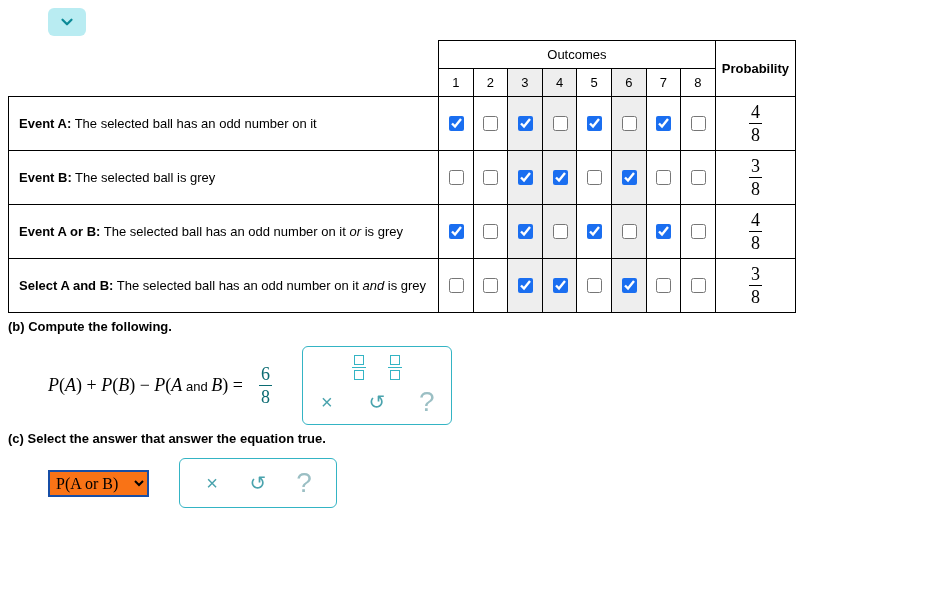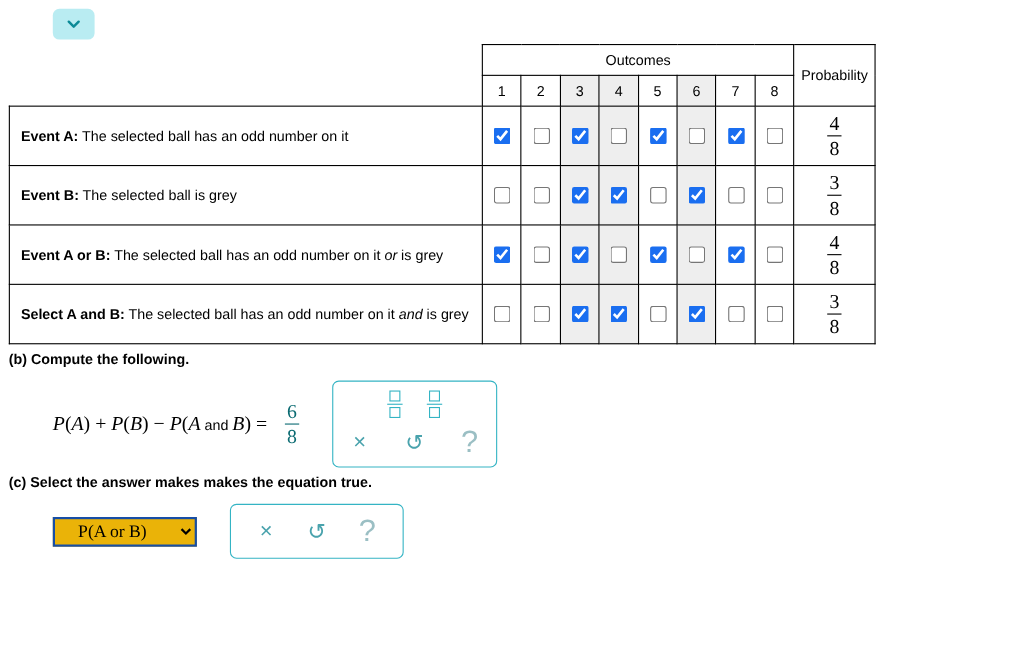--- a/index.html
+++ b/index.html
@@ -48,21 +48,21 @@
     width: 42px;
     padding: 6px 0;
     font-weight: normal;
   }
   table.main th.groupHead {
     padding: 6px 0;
     font-weight: normal;
   }
   table.main th.probHead {
     padding: 8px 6px;
-    font-weight: normal;
+    font-weight: bold;
   }
   td.greycol, th.greycol { background: #eeeeee; }
   td.probcell { padding: 6px 4px; }
 
   .frac {
     display: inline-flex;
     flex-direction: column;
     align-items: center;
     line-height: 1;
     font-family: "Times New Roman", serif;
@@ -144,22 +144,22 @@
     cursor: pointer;
   }
   .fracBtn .sq { width: 10px; height: 10px; border: 1.5px solid #34b4c4; }
   .fracBtn .bar { width: 14px; height: 0; border-top: 1.5px solid #34b4c4; margin: 2px 0; }
   .mixedWrap { display: inline-flex; align-items: center; }
 
   select.answer {
     border: 2px solid #174ea6;
     font-family: "Times New Roman", serif;
     font-size: 16px;
-    padding: 2px 17px;
-    background: #eab308;
+    padding: 2px 2px;
+    background: #f97316;
   }
   td.blankcell { border: none !important; background: #fff; }
 </style>
 </head>
 <body>
 
 
 
 <div class="top-chevron">
   <svg viewBox="0 0 24 24">
@@ -276,21 +276,21 @@
       </span>
     </div>
     <div class="toolrow">
       <span class="toolbtn">×</span>
       <span class="toolbtn">↺</span>
       <span class="toolbtn big">?</span>
     </div>
   </div>
 </div>
 
-<div class="section-label">(c) Select the answer makes makes the equation true.</div>
+<div class="section-label">(c) Select the answer that answer the equation true.</div>
 
 <div class="rowC">
   <div class="equation">
     <select class="answer" id="partC-select"><option>P(A or B)</option><option>P(A and B)</option><option>P(A)</option><option>P(B)</option></select>
   </div>
   <div class="toolbox single">
     <span class="toolbtn">×</span>
     <span class="toolbtn">↺</span>
     <span class="toolbtn big">?</span>
   </div>

